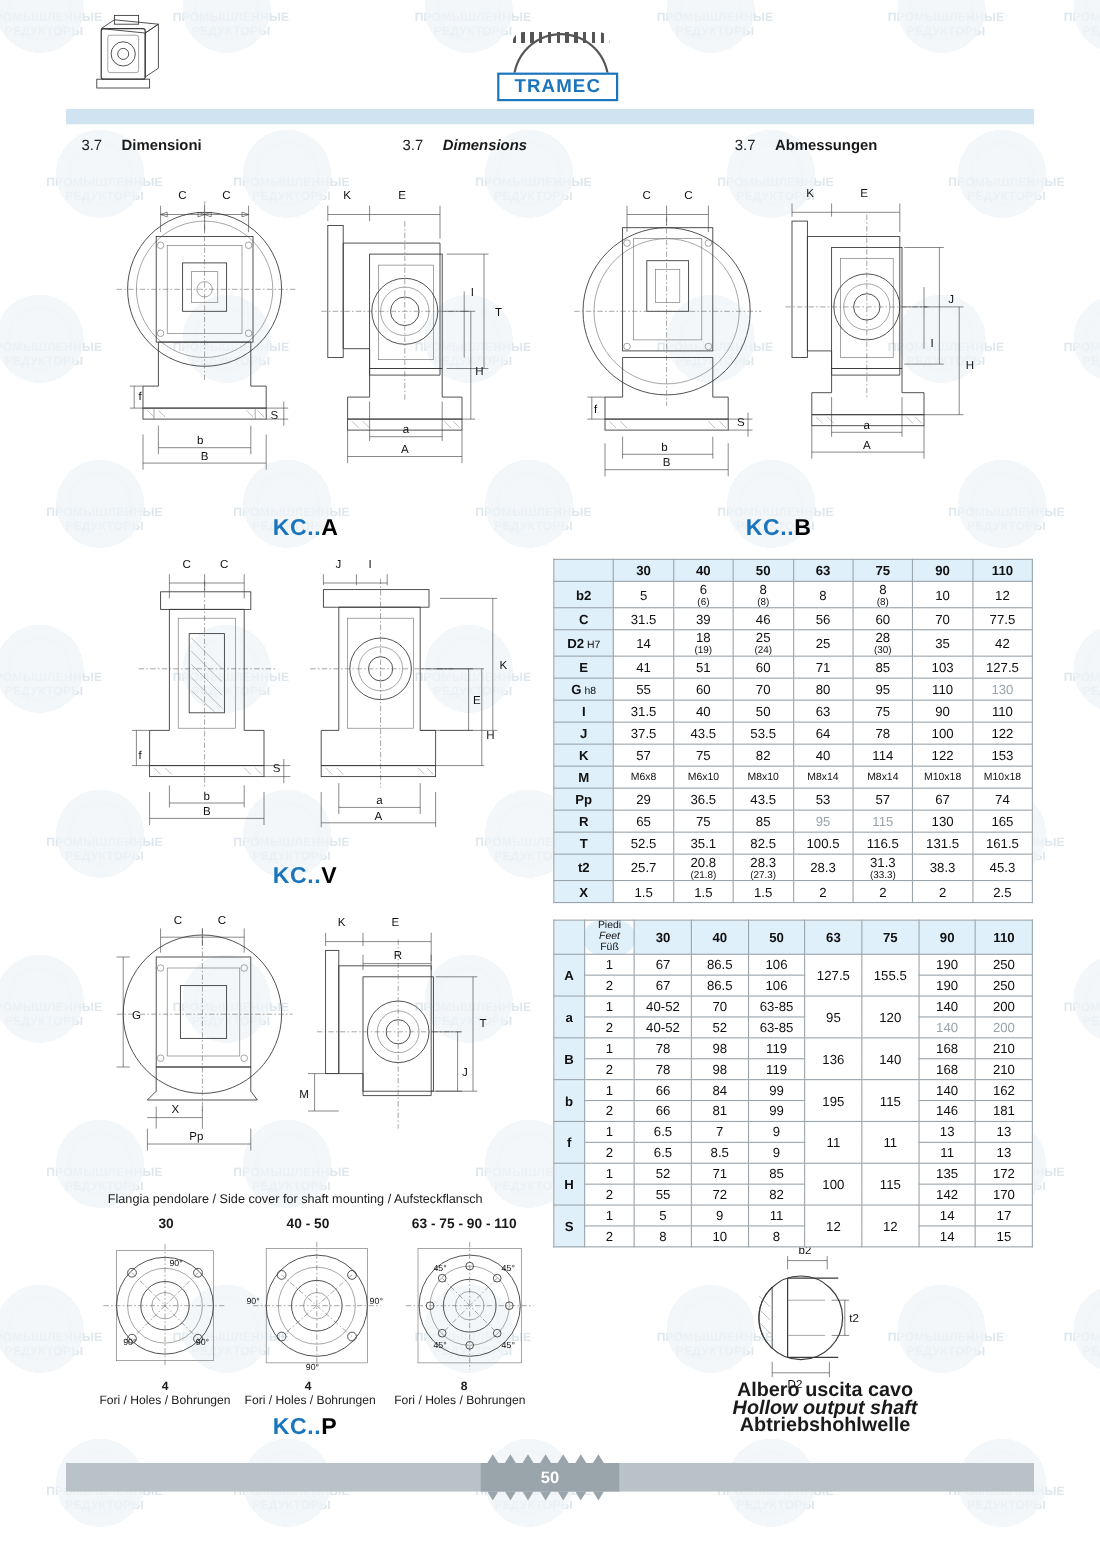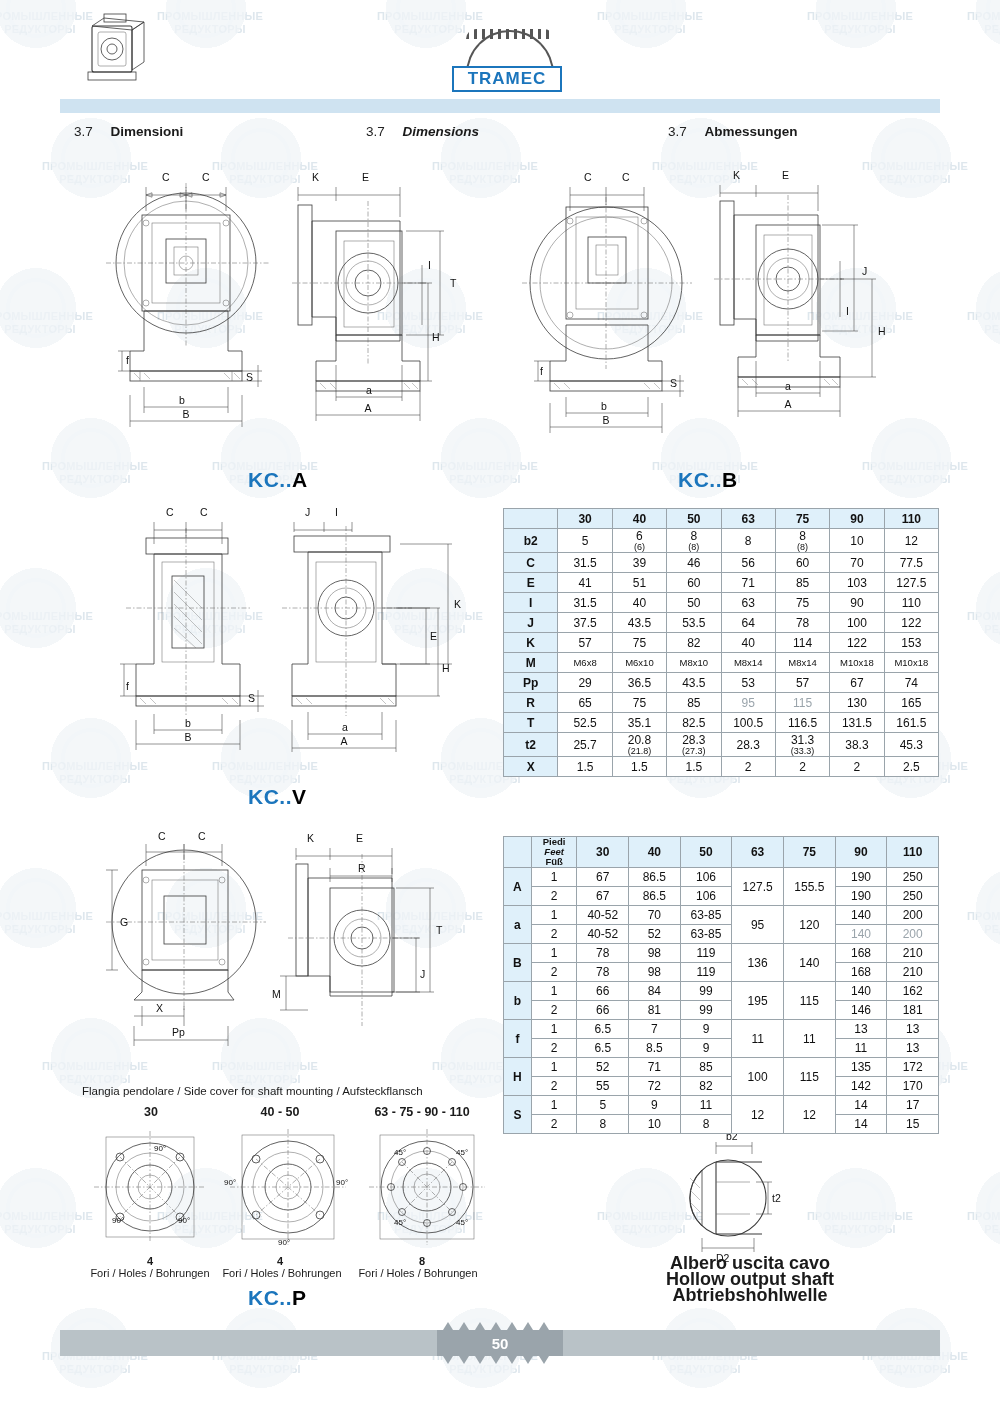--- a/index.html
+++ b/index.html
@@ -104,21 +104,21 @@
   .pagewrap { position:absolute; left:437px; top:1322px; width:126px; height:42px; }
   .pagenum {
     position:absolute; left:437px; top:1328px; width:126px; height:30px;
     display:flex; align-items:center; justify-content:center;
     color:#fff; font-size:15px; font-weight:bold;
   }
   .flange-cap { position:absolute; font-size:12.5px; font-weight:bold; text-align:center; }
   .holes-cap { position:absolute; font-size:11px; text-align:center; }
   .hollow-cap { position:absolute; left:650px; top:1255px; width:200px; text-align:center; font-size:18px; line-height:16px; }
   .hollow-cap .b { font-weight:bold; }
-  .hollow-cap .i { font-weight:bold; }
+  .hollow-cap .i { font-style:italic; font-weight:bold; }
 </style>
 </head>
 <body>
 
 <div id="watermarks">
     <div class="wm" style="left: -20px; top: 10px; width: 120px;"><span>ПРОМЫШЛЕННЫЕ</span><span class="l2">РЕДУКТОРЫ</span></div>
     <div class="gearwm" style="left: -12px; top: -40px;"></div>
     <div class="wm" style="left: 150px; top: 10px; width: 120px;"><span>ПРОМЫШЛЕННЫЕ</span><span class="l2">РЕДУКТОРЫ</span></div>
     <div class="gearwm" style="left: 158px; top: -40px;"></div>
     <div class="wm" style="left: 370px; top: 10px; width: 120px;"><span>ПРОМЫШЛЕННЫЕ</span><span class="l2">РЕДУКТОРЫ</span></div>
@@ -479,21 +479,21 @@
     <path class="dim" d="M230 38 L230 52 M292 38 L292 52 M230 46 L292 46"></path>
     <text class="dimtxt" x="258" y="42">R</text>
     <path class="dim" d="M296 58 L334 58 M296 162 L334 162 M330 58 L330 162"></path>
     <text class="dimtxt" x="336" y="104">T</text>
     <path class="dim" d="M292 108 L320 108 M292 162 L320 162 M316 108 L316 162"></path>
     <text class="dimtxt" x="320" y="148">J</text>
     <path class="dim" d="M208 146 L180 146 M208 180 L180 180 M186 146 L186 180"></path>
     <text class="dimtxt" x="172" y="168">M</text>
   </svg>
 
-  <div class="note" style="left:82px; top:1085px; width:456px;">
+  <div class="note" style="left:98px; top:1085px; width:456px;">
     <span>Flangia pendolare / Side cover for shaft mounting / Aufsteckflansch</span>
   </div>
 
   <div class="flange-cap" style="left:106px; top:1105px; width:90px;">30</div>
   <div class="flange-cap" style="left:230px; top:1105px; width:100px;">40 - 50</div>
   <div class="flange-cap" style="left:352px; top:1105px; width:140px;">63 - 75 - 90 - 110</div>
 
   <svg style="left:88px;top:1125px;" width="124" height="125">
     <rect x="18" y="12" width="88" height="100" class="thin" fill="#fff"></rect>
     <circle cx="62" cy="62" r="44" class="ln" fill="#fbfcfc"></circle>
@@ -616,32 +616,52 @@
       <td class="rowlab">C</td>
       <td>31.5</td>
       <td>39</td>
       <td>46</td>
       <td>56</td>
       <td>60</td>
       <td>70</td>
       <td>77.5</td>
     </tr>
 
+    <tr>
+      <td class="rowlab">D2<span class="small"> H7</span></td>
+      <td>14</td>
+      <td>18<span class="sub">(19)</span></td>
+      <td>25<span class="sub">(24)</span></td>
+      <td>25</td>
+      <td>28<span class="sub">(30)</span></td>
+      <td>35</td>
+      <td>42</td>
+    </tr>
 
     <tr>
       <td class="rowlab">E</td>
       <td>41</td>
       <td>51</td>
       <td>60</td>
       <td>71</td>
       <td>85</td>
       <td>103</td>
       <td>127.5</td>
     </tr>
 
+    <tr>
+      <td class="rowlab">G<span class="small"> h8</span></td>
+      <td>55</td>
+      <td>60</td>
+      <td>70</td>
+      <td>80</td>
+      <td>95</td>
+      <td>110</td>
+      <td class="grey">130</td>
+    </tr>
 
     <tr>
       <td class="rowlab">I</td>
       <td>31.5</td>
       <td>40</td>
       <td>50</td>
       <td>63</td>
       <td>75</td>
       <td>90</td>
       <td>110</td>
@@ -734,21 +754,21 @@
       <td>2</td>
       <td>2.5</td>
     </tr>
   </tbody>
     </table>
 
   <table id="t2">
     <tbody>
         <tr class="hdrow">
       <td rowspan="1" style="width:28px;"></td>
-      <td style="width:46px; font-size:9.5px; line-height:10px; font-weight:bold;">
+      <td style="width:46px; font-size:9.5px; line-height:10px; font-weight:normal;border-radius:14px;">
         <span>Piedi</span><br>
         <i>Feet</i><br>
         <span>Füß</span>
       </td>
       <td style="width:52px;">30</td>
       <td style="width:52px;">40</td>
       <td style="width:52px;">50</td>
       <td style="width:52px;">63</td>
       <td style="width:52px;">75</td>
       <td style="width:52px;">90</td>

